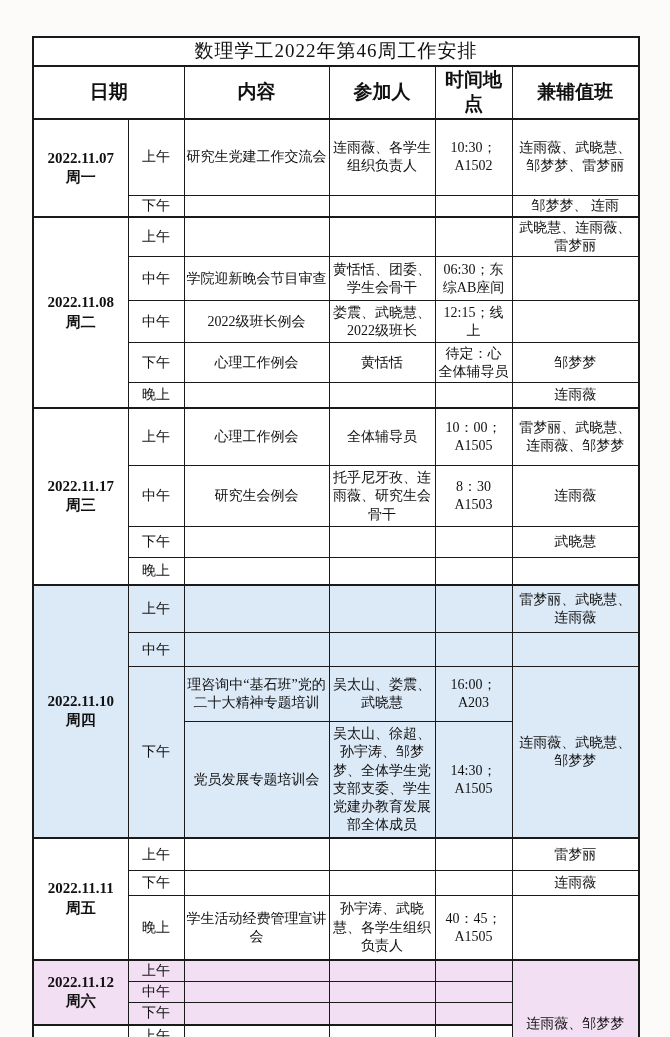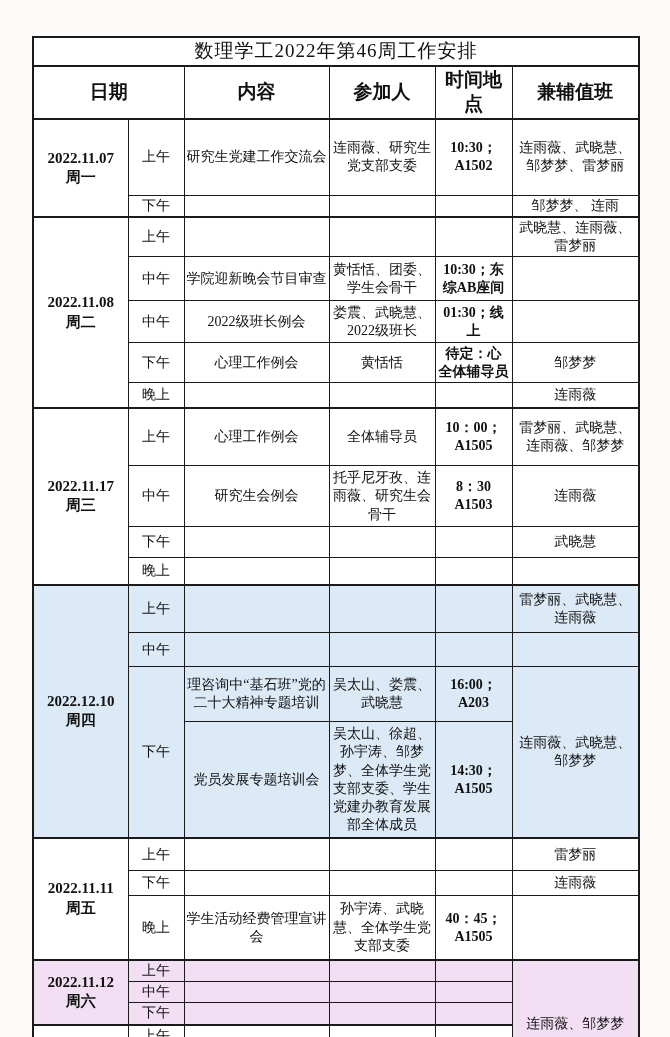--- a/index.html
+++ b/index.html
@@ -38,21 +38,21 @@
     font-weight:bold;
     font-size:19px;
     border-bottom:2px solid #1a1a1a;
   }
   tr.day td{border-top:2px solid #1a1a1a;}
   td.date{
     font-weight:bold;
     font-size:15px;
     white-space:pre-line;
   }
-  td.time{white-space:pre-line;font-weight:bold;}
+  td.time{white-space:pre-line;}
   td.blue{background:#dce9f6;}
   td.pink{background:#f3dff3;}
 </style>
 </head>
 <body>
 
 <table class="sched">
   <colgroup>
     <col style="width:95px">
       <col style="width:56px">
@@ -73,21 +73,21 @@
     <td>参加人</td>
     <td>时间地点</td>
     <td>兼辅值班</td>
   </tr>
 
   <tr class="day" style="height:76px">
     <td class="date" rowspan="2">2022.11.07
 周一</td>
     <td>上午</td>
     <td>研究生党建工作交流会</td>
-    <td>连雨薇、研究生党支部支委</td>
+    <td>连雨薇、各学生组织负责人</td>
     <td class="time">10:30；
 A1502</td>
     <td>连雨薇、武晓慧、邹梦梦、雷梦丽</td>
   </tr>
   <tr style="height:22px">
     <td>下午</td>
     <td></td>
     <td></td>
     <td class="time"></td>
     <td>邹梦梦、 连雨</td>
@@ -99,29 +99,29 @@
     <td>上午</td>
     <td></td>
     <td></td>
     <td class="time"></td>
     <td>武晓慧、连雨薇、雷梦丽</td>
   </tr>
   <tr style="height:44px">
     <td>中午</td>
     <td>学院迎新晚会节目审查</td>
     <td>黄恬恬、团委、学生会骨干</td>
-    <td class="time">10:30；东
+    <td class="time">06:30；东
 综AB座间</td>
     <td></td>
   </tr>
   <tr style="height:42px">
     <td>中午</td>
     <td>2022级班长例会</td>
     <td>娄震、武晓慧、2022级班长</td>
-    <td class="time">01:30；线
+    <td class="time">12:15；线
 上</td>
     <td></td>
   </tr>
   <tr style="height:40px">
     <td>下午</td>
     <td>心理工作例会</td>
     <td>黄恬恬</td>
     <td class="time">待定：心
 全体辅导员</td>
     <td>邹梦梦</td>
@@ -161,21 +161,21 @@
   </tr>
   <tr style="height:27px">
     <td>晚上</td>
     <td></td>
     <td></td>
     <td class="time"></td>
     <td></td>
   </tr>
 
   <tr class="day" style="height:48px">
-    <td class="date blue" rowspan="4">2022.12.10
+    <td class="date blue" rowspan="4">2022.11.10
 周四</td>
     <td class="blue">上午</td>
     <td class="blue"></td>
     <td class="blue"></td>
     <td class="time blue"></td>
     <td class="blue">雷梦丽、武晓慧、连雨薇</td>
   </tr>
   <tr style="height:34px">
     <td class="blue">中午</td>
     <td class="blue"></td>
@@ -210,21 +210,21 @@
   <tr style="height:25px">
     <td>下午</td>
     <td></td>
     <td></td>
     <td class="time"></td>
     <td>连雨薇</td>
   </tr>
   <tr style="height:64px">
     <td>晚上</td>
     <td>学生活动经费管理宣讲会</td>
-    <td>孙宇涛、武晓慧、全体学生党支部支委</td>
+    <td>孙宇涛、武晓慧、各学生组织负责人</td>
     <td class="time">40：45；
 A1505</td>
     <td></td>
   </tr>
 
   <tr class="day" style="height:17px">
     <td class="date pink" rowspan="3">2022.11.12
 周六</td>
     <td class="pink">上午</td>
     <td class="pink"></td>

